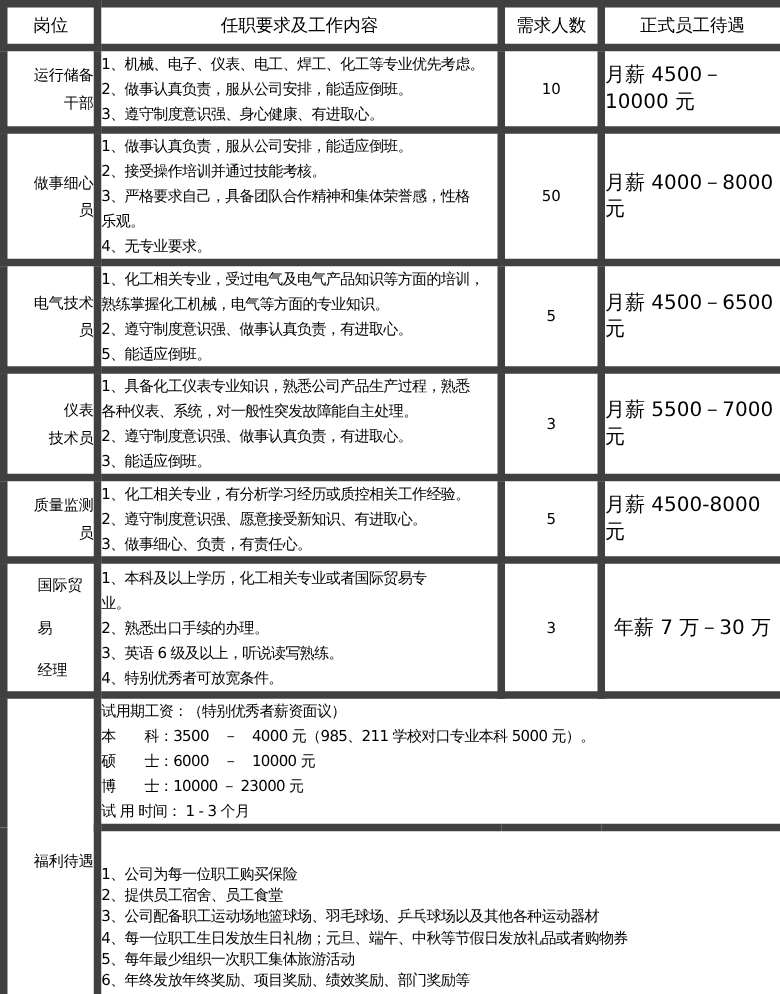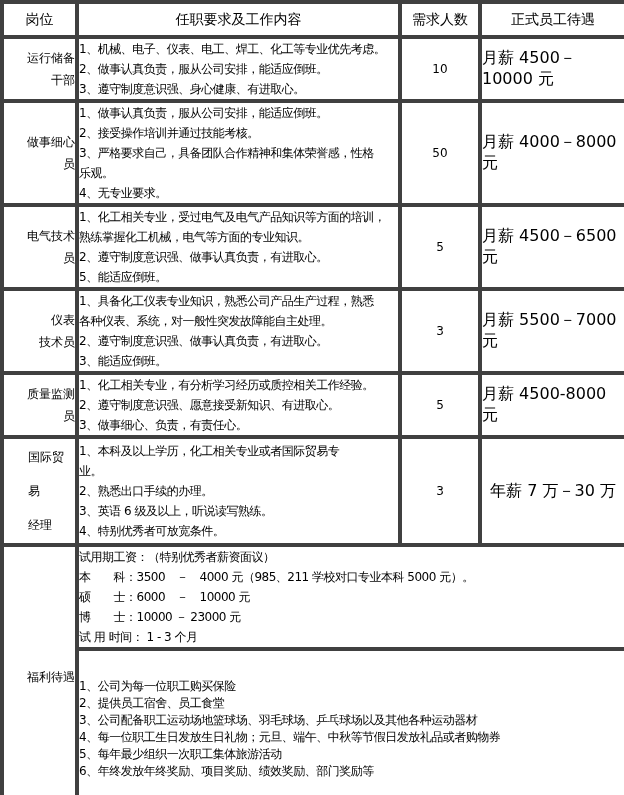--- a/index.html
+++ b/index.html
@@ -8,21 +8,21 @@
     color: #000000;
     font-family: "DejaVu Sans", "Liberation Sans", sans-serif;
   }
   table.recruit {
     border-collapse: collapse;
     width: 624px;
     table-layout: fixed;
     border: 2px solid #000000;
   }
   .recruit th, .recruit td {
-    border: 4px solid #404040;
+    border: 6px solid #404040;
     padding: 0;
     vertical-align: middle;
     overflow: hidden;
   }
   .recruit th {
     font-size: 14px;
     font-weight: normal;
     text-align: center;
   }
   .title {

